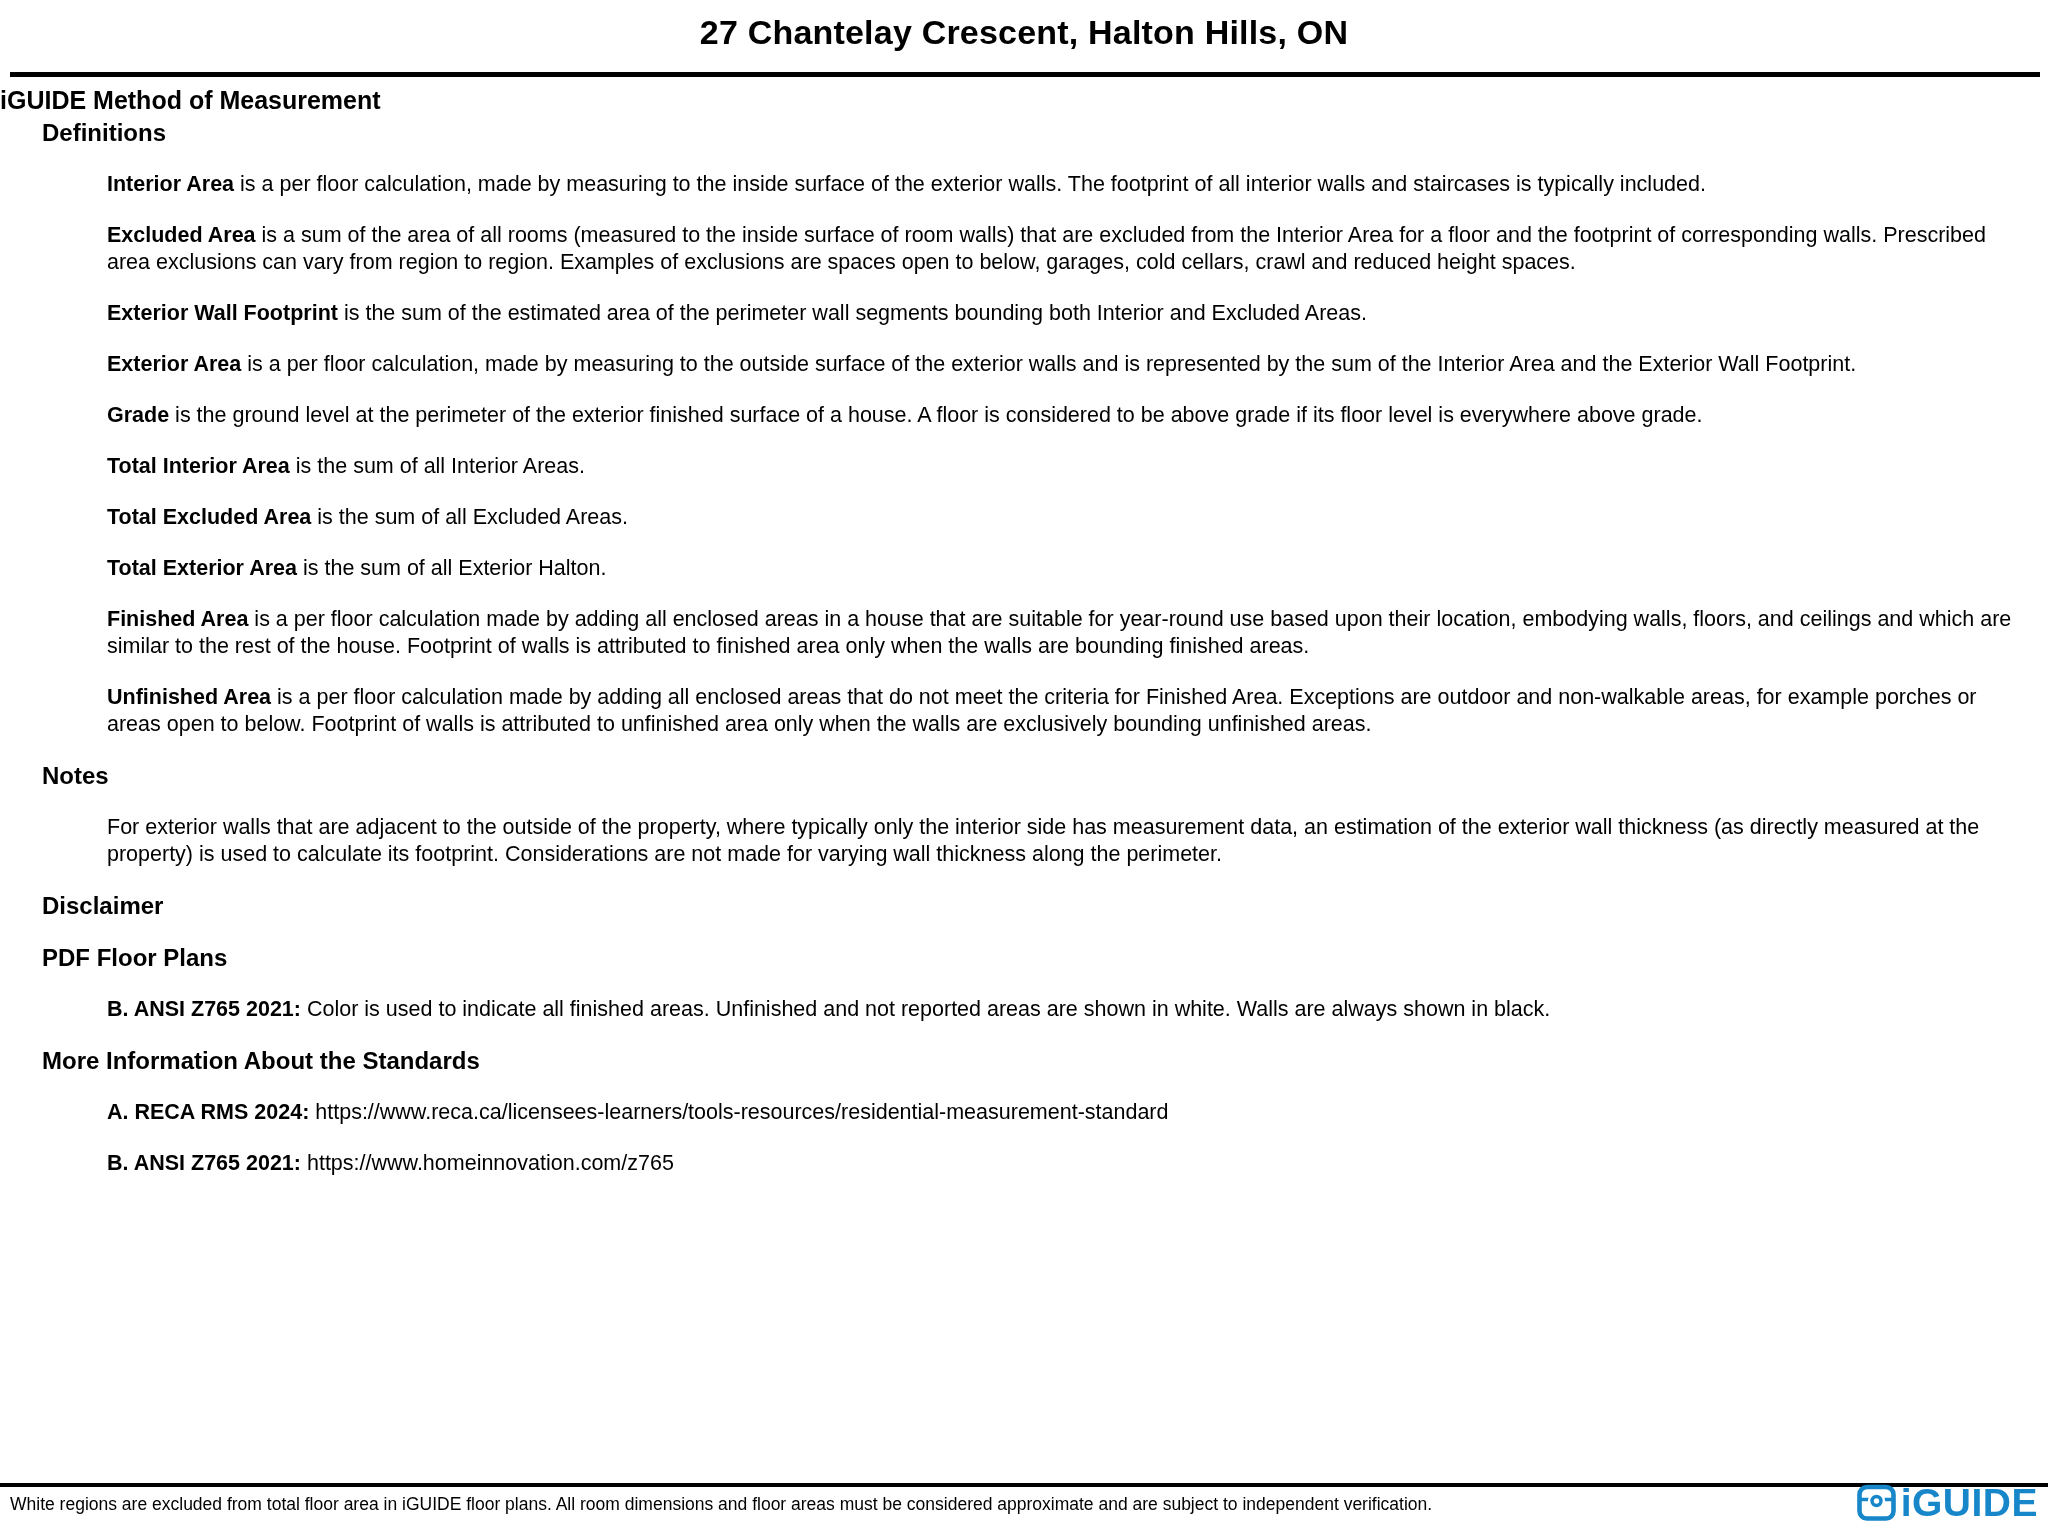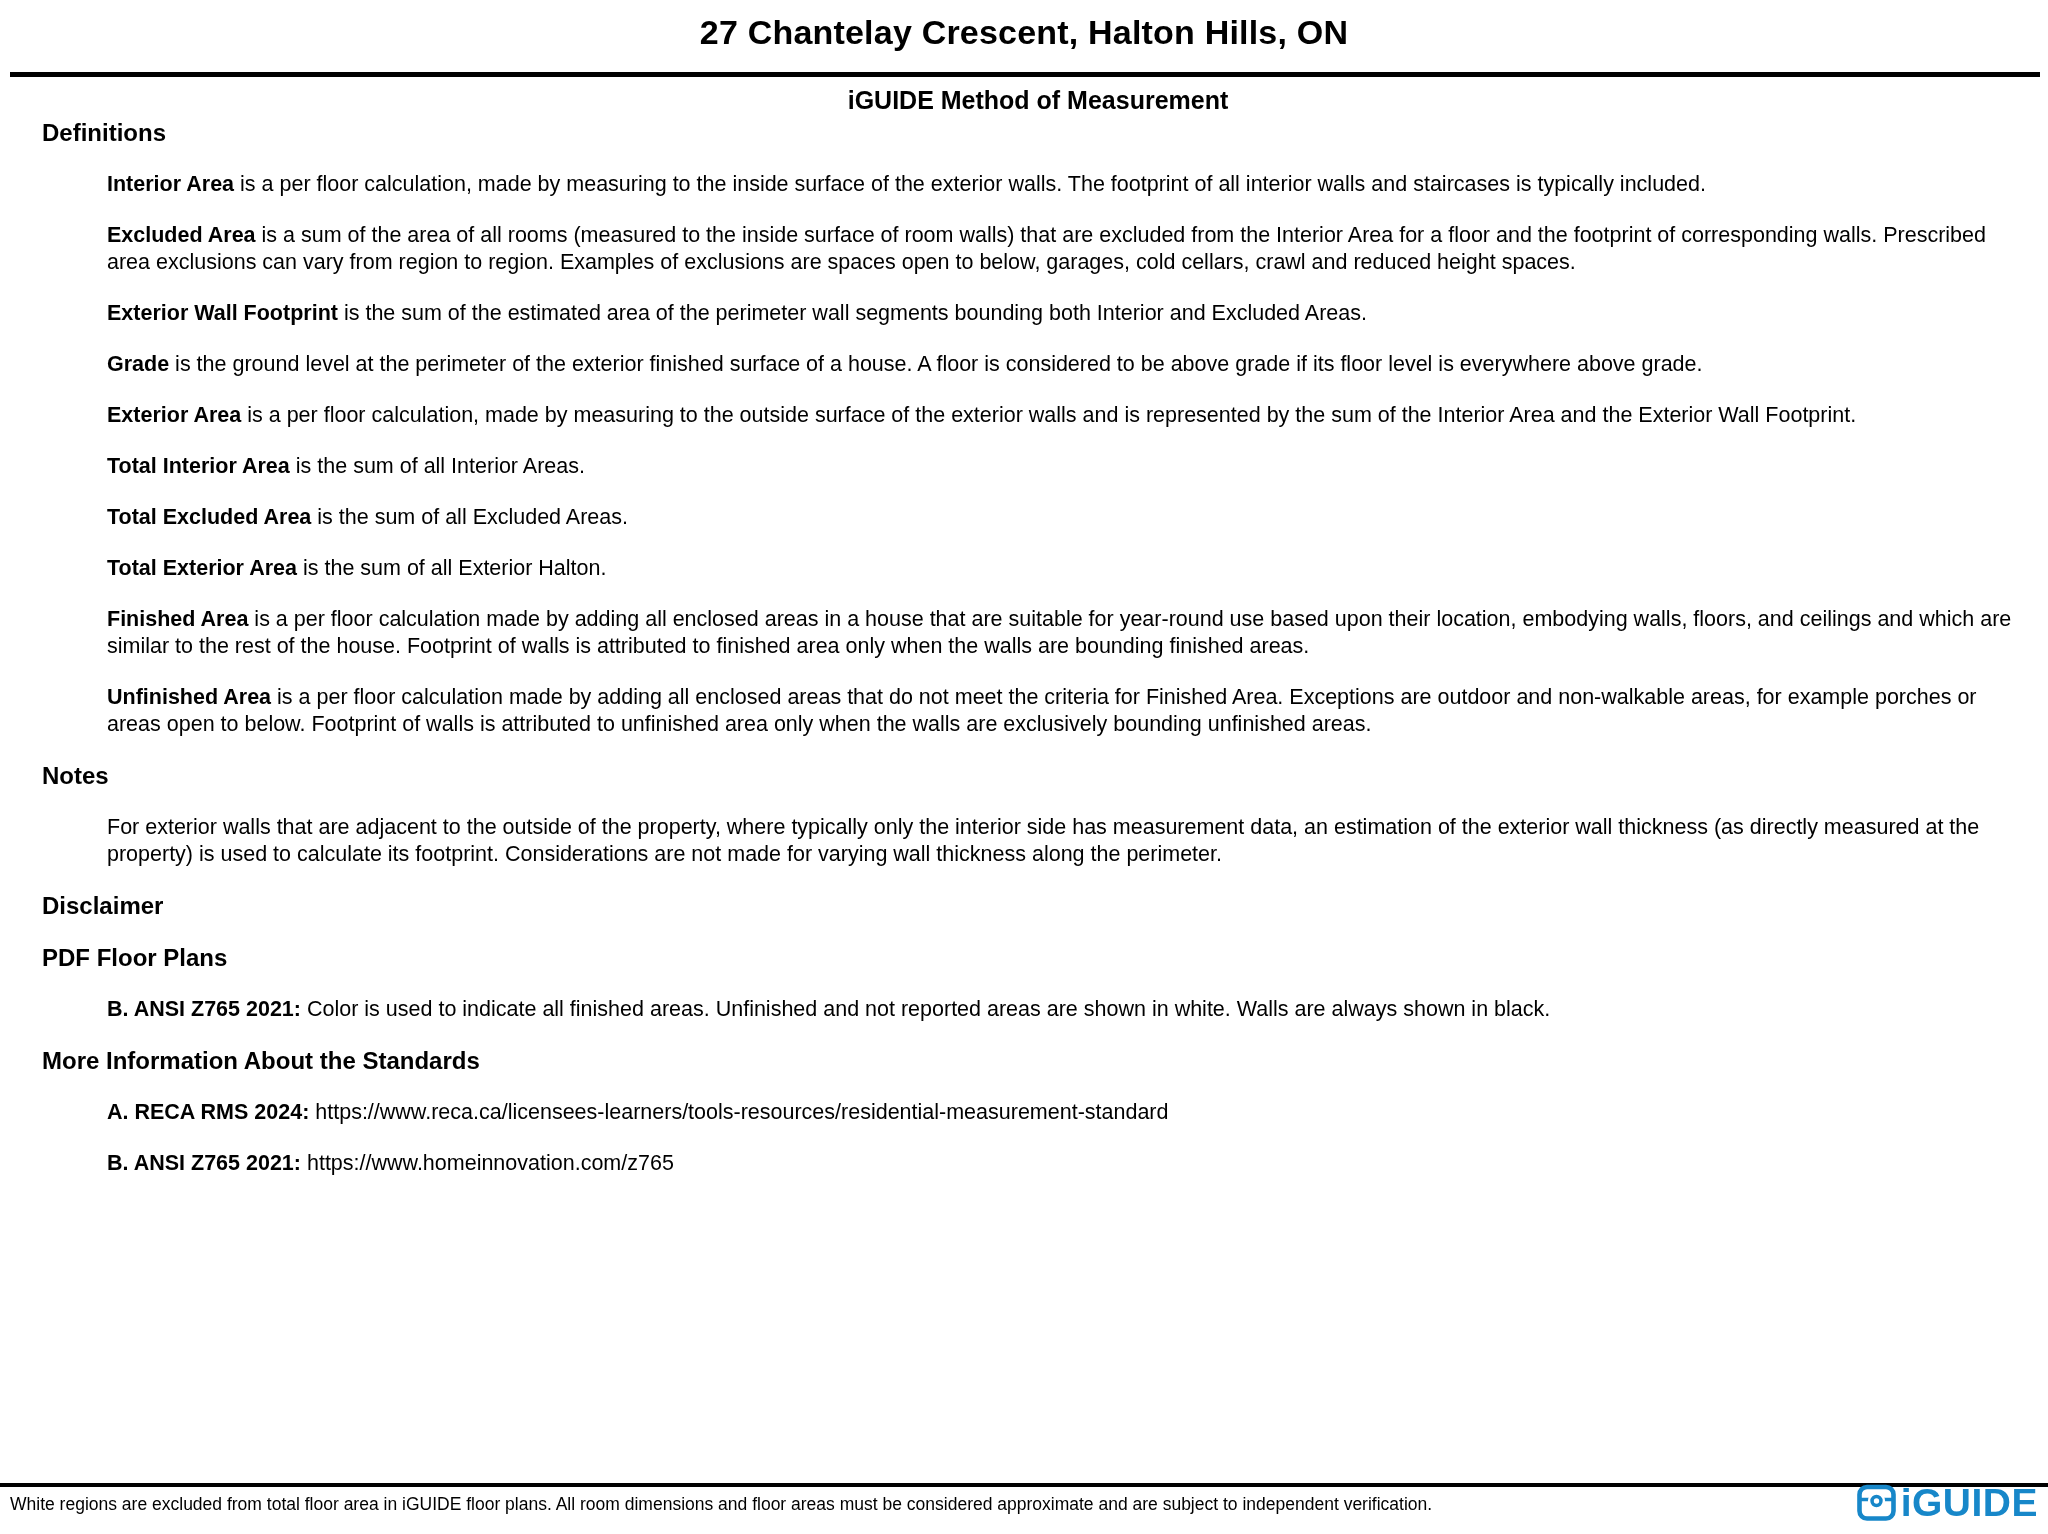--- a/index.html
+++ b/index.html
@@ -27,25 +27,23 @@
     line-height: 40px;
     letter-spacing: 0.2px;
   }
   .title-rule {
     border: none;
     border-top: 5px solid #000000;
     margin: 20px 8px 0 10px;
   }
   .doc-subtitle {
     margin-top: 9px;
-    text-align: center;
     font-size: 25px;
     font-weight: bold;
     line-height: 28px;
-    margin-left: 28px;
   }
   .section-heading {
     margin: 24px 0 0 42px;
     font-size: 24px;
     font-weight: bold;
     line-height: 28px;
   }
   .section-heading.first { margin-top: 5px; }
   .body-par {
     margin: 24px 22px 0 107px;
@@ -92,22 +90,22 @@
 
   <div class="doc-title">27 Chantelay Crescent, Halton Hills, ON</div>
   <hr class="title-rule">
   <div class="doc-subtitle">iGUIDE Method of Measurement</div>
 
   <div class="section-heading first">Definitions</div>
 
   <p class="body-par"><strong>Interior Area</strong><span> is a per floor calculation, made by measuring to the inside surface of the exterior walls. The footprint of all interior walls and staircases is typically included.</span></p>
   <p class="body-par"><strong>Excluded Area</strong><span> is a sum of the area of all rooms (measured to the inside surface of room walls) that are excluded from the Interior Area for a floor and the footprint of corresponding walls. Prescribed area exclusions can vary from region to region. Examples of exclusions are spaces open to below, garages, cold cellars, crawl and reduced height spaces.</span></p>
   <p class="body-par"><strong>Exterior Wall Footprint</strong><span> is the sum of the estimated area of the perimeter wall segments bounding both Interior and Excluded Areas.</span></p>
+  <p class="body-par"><strong>Exterior Area</strong><span> is a per floor calculation, made by measuring to the outside surface of the exterior walls and is represented by the sum of the Interior Area and the Exterior Wall Footprint.</span></p>
   <p class="body-par"><strong>Grade</strong><span> is the ground level at the perimeter of the exterior finished surface of a house. A floor is considered to be above grade if its floor level is everywhere above grade.</span></p>
-  <p class="body-par"><strong>Exterior Area</strong><span> is a per floor calculation, made by measuring to the outside surface of the exterior walls and is represented by the sum of the Interior Area and the Exterior Wall Footprint.</span></p>
   <p class="body-par"><strong>Total Interior Area</strong><span> is the sum of all Interior Areas.</span></p>
   <p class="body-par"><strong>Total Excluded Area</strong><span> is the sum of all Excluded Areas.</span></p>
   <p class="body-par"><strong>Total Exterior Area</strong><span> is the sum of all Exterior Halton.</span></p>
   <p class="body-par"><strong>Finished Area</strong><span> is a per floor calculation made by adding all enclosed areas in a house that are suitable for year-round use based upon their location, embodying walls, floors, and ceilings and which are similar to the rest of the house. Footprint of walls is attributed to finished area only when the walls are bounding finished areas.</span></p>
   <p class="body-par"><strong>Unfinished Area</strong><span> is a per floor calculation made by adding all enclosed areas that do not meet the criteria for Finished Area. Exceptions are outdoor and non-walkable areas, for example porches or areas open to below. Footprint of walls is attributed to unfinished area only when the walls are exclusively bounding unfinished areas.</span></p>
 
   <div class="section-heading">Notes</div>
   <p class="body-par">For exterior walls that are adjacent to the outside of the property, where typically only the interior side has measurement data, an estimation of the exterior wall thickness (as directly measured at the property) is used to calculate its footprint. Considerations are not made for varying wall thickness along the perimeter.</p>
 
   <div class="section-heading">Disclaimer</div>

